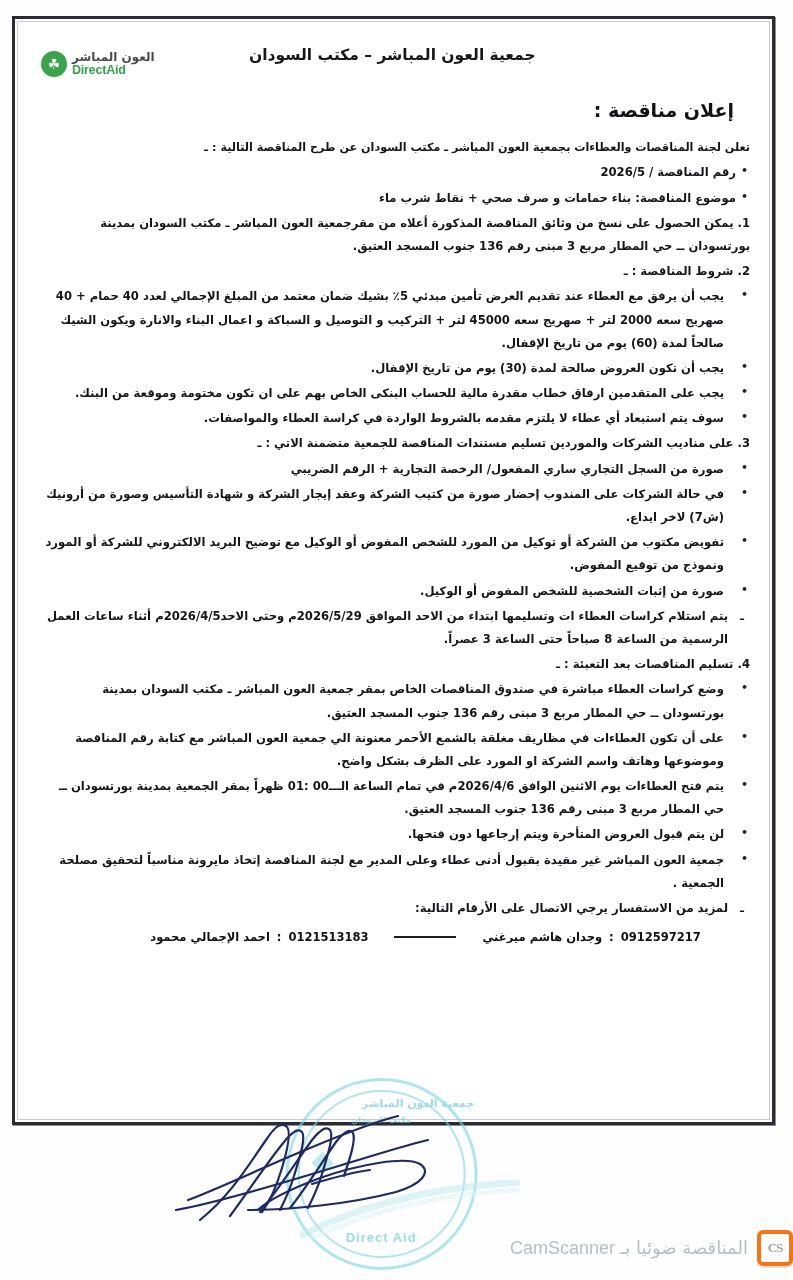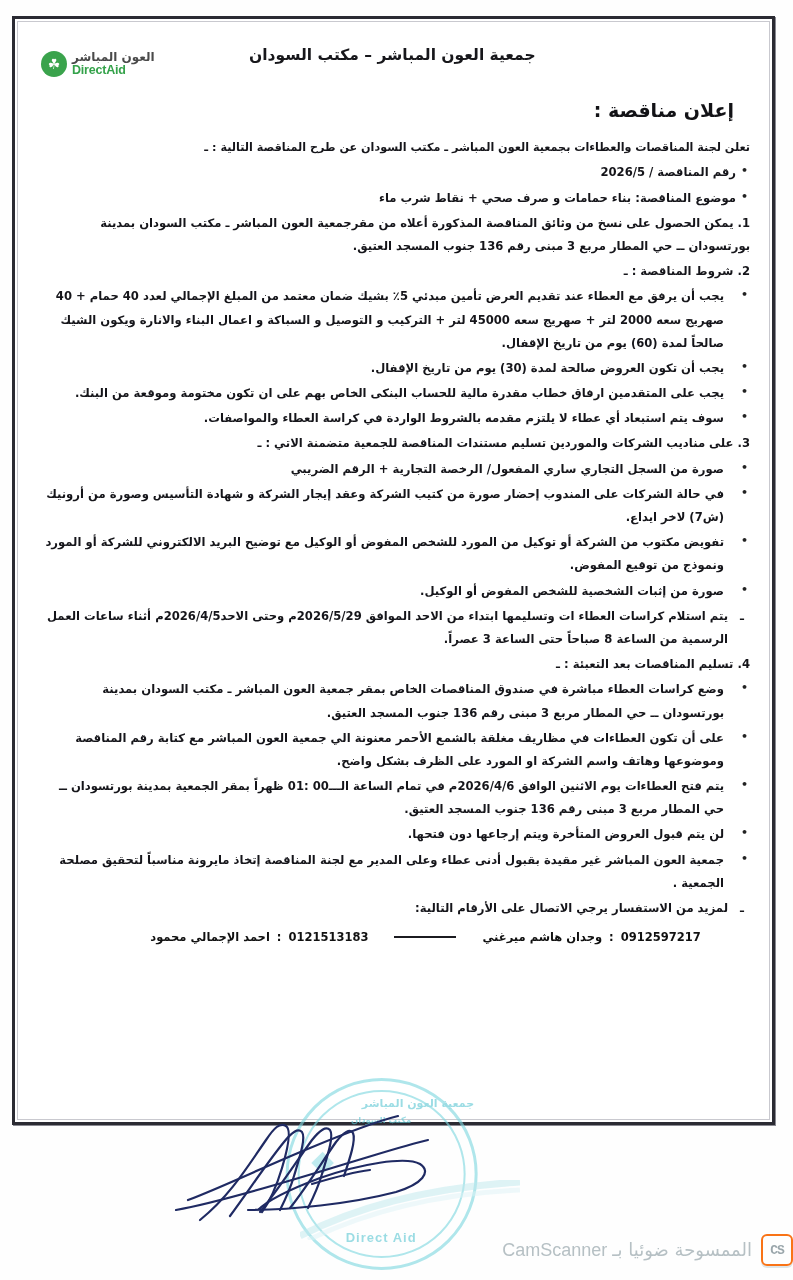--- a/index.html
+++ b/index.html
@@ -95,24 +95,24 @@
     pointer-events:none;
   }
 
   
   .footer{
     position:absolute;left:0;bottom:14px;width:100%;
     display:flex;align-items:center;gap:9px;padding-right:14px;
     direction:rtl;
   }
   .cs-logo{
-    width:28px;height:28px;border:2px solid #f97316;border-radius:6px;
+    width:28px;height:28px;border:4px solid #f97316;border-radius:6px;
     display:flex;align-items:center;justify-content:center;
     color:#9aa6ab;font-size:13px;font-weight:bold;
-    font-family:Liberation Mono, monospace;letter-spacing:-1px;
+    font-family:Liberation Serif, serif;letter-spacing:-1px;
     box-shadow:0 2px 0 #dfe5e7;
   }
   .cs-text{
     font-size:18px;color:#b6c0c4;font-weight:normal;
     font-family:"Liberation Sans",sans-serif;
   }
   .cs-text .ar{font-family:"DejaVu Sans",sans-serif;}
 
   .teal-swoosh{
     position:absolute;left:300px;bottom:40px;width:220px;height:60px;
@@ -214,18 +214,18 @@
   </svg>
 
   <svg class="teal-swoosh" viewBox="0 0 220 60">
     <path d="M0,56 C50,30 120,8 220,2" fill="none" stroke="#bfe9ee" stroke-width="7"></path>
     <path d="M8,60 C58,36 128,14 220,10" fill="none" stroke="#dff4f7" stroke-width="5"></path>
   </svg>
 
   <div class="footer">
     <div class="cs-logo">CS</div>
     <div class="cs-text">
-      <span class="ar">الممسوحة ضوئيا بـ</span>
+      <span class="ar">المناقصة ضوئيا بـ</span>
       <span>CamScanner</span>
     </div>
   </div>
 
 </div>
 
 </body></html>

